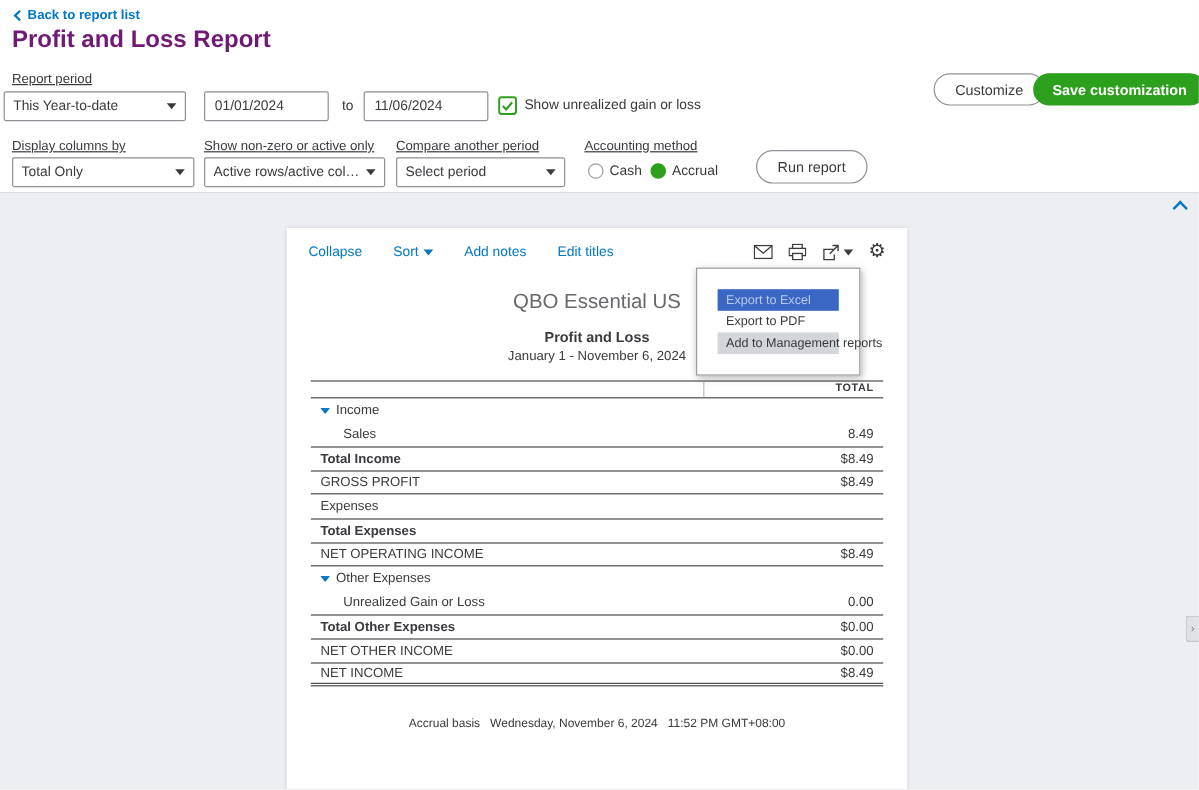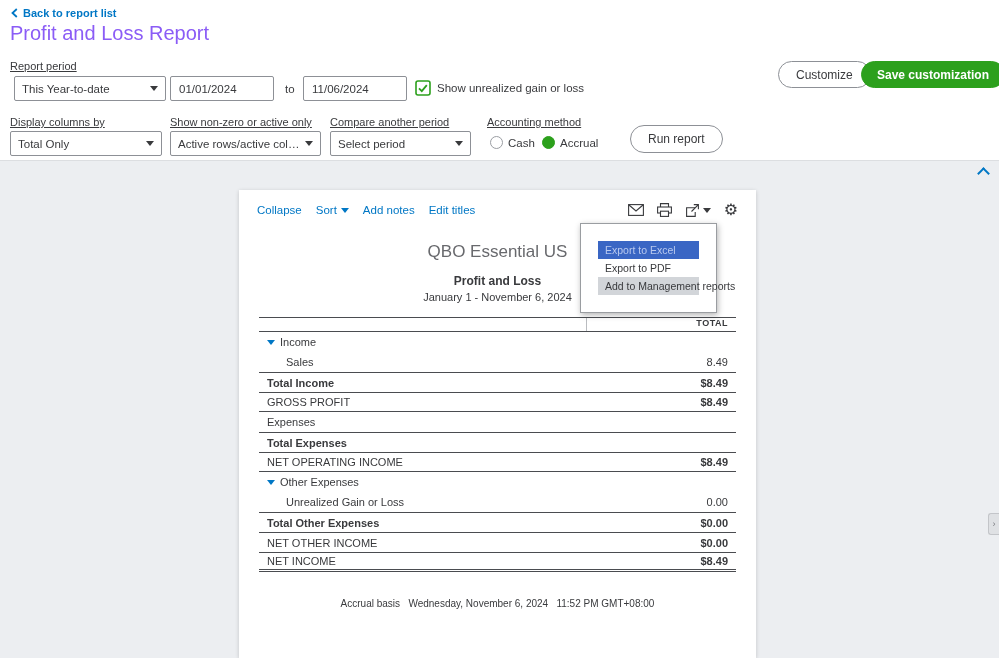--- a/index.html
+++ b/index.html
@@ -7,21 +7,21 @@
   body {
     width:999px; height:658px; position:relative; overflow:hidden;
     font-family:"Liberation Sans", sans-serif; color:#393a3d; background:#fff;
   }
 
   
   .topbar { position:absolute; top:0; left:0; right:0; height:160px; background:#fff; z-index:2; }
 
   .back-link { position:absolute; left:10px; top:7px; display:flex; align-items:center; gap:4px;
     color:#0077c5; font-size:11px; font-weight:700; cursor:pointer; text-decoration:none; }
-  .page-title { position:absolute; left:10px; top:22px; margin:0; font-size:20px; font-weight:400; color:#8b5cf6; }
+  .page-title { position:absolute; left:10px; top:22px; margin:0; font-size:20px; font-weight:700; color:#701a75; }
 
   .flabel { position:absolute; font-size:11px; color:#393a3d; text-decoration:underline; white-space:nowrap; }
 
   .select { position:absolute; height:25px; background:#fff; border:1px solid #8d9096; border-radius:2px;
     display:flex; align-items:center; padding:0 7px; font-size:11.5px; cursor:pointer; }
   .select > span { overflow:hidden; white-space:nowrap; text-overflow:ellipsis; padding-right:5px; }
   .caret-dn { margin-left:auto; width:0; height:0; flex:none;
     border-left:4px solid transparent; border-right:4px solid transparent; border-top:5px solid #393a3d; }
 
   .date-input { position:absolute; height:25px; border:1px solid #8d9096; border-radius:2px; background:#fff;
@@ -48,21 +48,21 @@
     border-left:2px solid #0077c5; border-top:2px solid #0077c5; transform:rotate(45deg); }
 
   .edge-tab { position:absolute; right:0; top:352px; width:11px; height:22px; background:#dfe1e4;
     border:1px solid #c3c5c9; border-right:none; border-radius:3px 0 0 3px;
     display:flex; align-items:center; justify-content:center; font-size:9px; color:#7a7c80; cursor:pointer; }
 
   
   .card { position:absolute; left:239px; top:29px; width:517px; bottom:0; background:#fff;
     box-shadow:0 1px 4px rgba(0,0,0,.18); }
 
-  .rt { display:flex; align-items:center; padding:12px 18px 4px 18px; gap:14px; }
+  .rt { display:flex; align-items:center; padding:12px 18px 4px 18px; gap:26px; }
   .rt-link { color:#0077c5; font-size:11.5px; cursor:pointer; display:flex; align-items:center; gap:4px; white-space:nowrap; }
   .rt-link .caret-dn { border-top-color:#0077c5; }
   .rt-icons { margin-left:auto; display:flex; align-items:center; gap:13px; color:#393a3d; }
   .icon-btn { cursor:pointer; display:flex; align-items:center; gap:3px; color:#393a3d; }
   .gear-glyph { font-size:16px; line-height:1; }
 
   .report-head { text-align:center; margin-top:20px; }
   .company { font-size:17px; color:#68696d; }
   .rtitle { font-size:12px; font-weight:700; margin-top:12px; }
   .rdate  { font-size:11px; margin-top:3px; }
@@ -76,21 +76,21 @@
   .row { display:flex; align-items:center; height:20px; font-size:11px; }
   .row .rl { display:flex; align-items:center; gap:5px; padding-left:8px; white-space:nowrap; }
   .row.ind1 .rl { padding-left:27px; }
   .row .rv { margin-left:auto; padding-right:8px; white-space:nowrap;padding-left:16px; }
   .tri { width:0; height:0; flex:none; cursor:pointer;
     border-left:4px solid transparent; border-right:4px solid transparent; border-top:5px solid #0077c5; }
   .bt  { border-top:1px solid #4a4c50;gap:10px; }
   .bb  { border-bottom:1px solid #4a4c50; }
   .bbd { border-bottom:3px double #4a4c50; }
   .bl .rl { font-weight:700; }
-  .bv .rv { font-weight:700; }
+  .bv .rv { font-weight:400; }
 
   .rfooter { margin-top:26px; text-align:center; font-size:10px; white-space:pre; color:#393a3d; }
 
   
   .export-menu { position:absolute; left:341px; top:33px; width:137px; background:#fff;
     border:1px solid #9a9da1; box-shadow:1px 2px 6px rgba(0,0,0,.3); z-index:10; padding:17px; }
   .menu-item { font-size:10.5px; padding:3px 7px; color:#393a3d; cursor:pointer; white-space:nowrap; }
   .menu-item.selected { background:#3a66c4; color:#b9c9ef; }
   .menu-item.hovered  { background:#d2d5d9; }
 </style>
@@ -102,21 +102,21 @@
   <a class="back-link">
     <svg width="9" height="10" viewBox="0 0 9 10">
         <path d="M6.8 1L2.5 5l4.3 4" fill="none" stroke="#0077c5" stroke-width="1.8"></path>
       </svg>
     <span>Back to report list</span>
   </a>
 
   <h1 class="page-title">Profit and Loss Report</h1>
 
   <div class="flabel" style="left:10px;top:60px">Report period</div>
-  <div class="select" style="left:14px;top:76px;width:152px">
+  <div class="select" style="left:3px;top:76px;width:152px">
     <span>This Year-to-date</span>
     <i class="caret-dn"></i>
   </div>
 
   <input class="date-input" style="left: 170px; top: 76px; width: 104px;" value="01/01/2024">
   <div class="to-label" style="left:285px;top:83px">to</div>
   <input class="date-input" style="left: 303px; top: 76px; width: 104px;" value="11/06/2024">
 
   <div class="checkbox-wrap" style="left:415px;top:80px">
     <svg width="16" height="16" viewBox="0 0 16 16">

